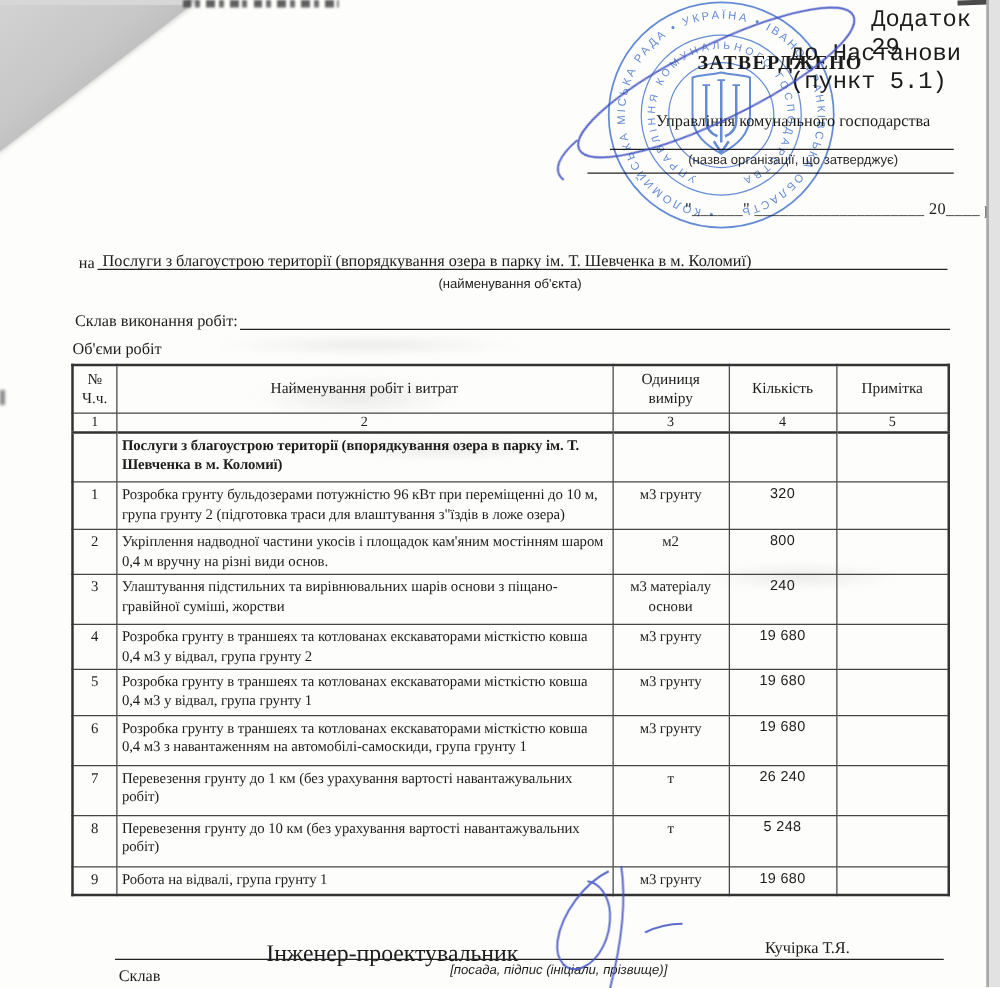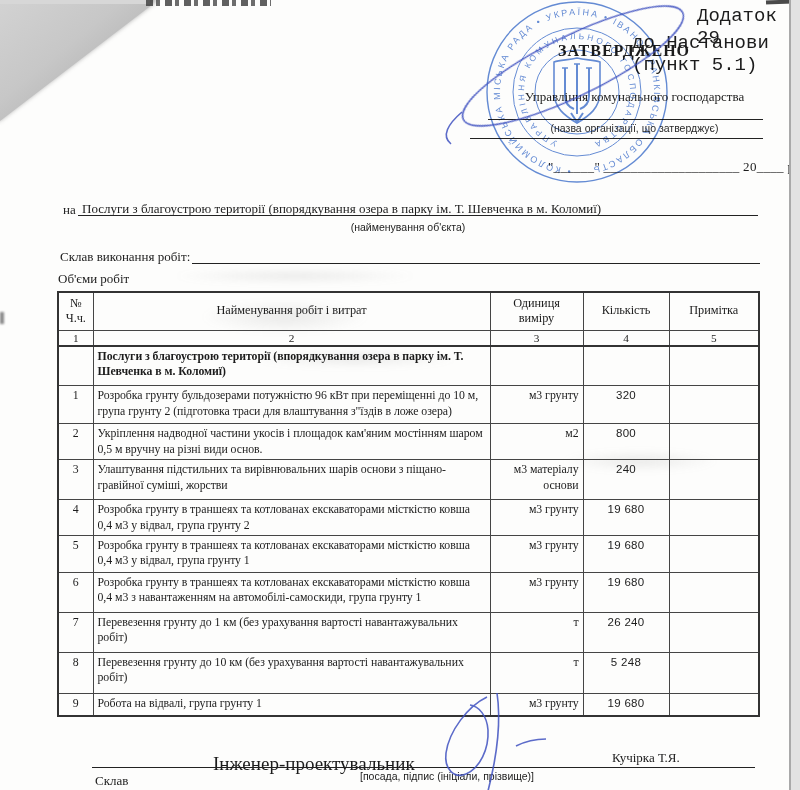--- a/index.html
+++ b/index.html
@@ -53,30 +53,30 @@
   .volumes-label { position:absolute; left:58px; top:271px; font-size:13px; z-index:2; }
   
   table.works { position:absolute; left:57px; top:291px; width:701px; z-index:2;
     border-collapse:collapse; table-layout:fixed; font-size:11.8px; line-height:1.28;
     border:2px solid #333; letter-spacing:-.05px; }
   table.works td, table.works th { border:1px solid #454545; padding:2px 4px; vertical-align:top; font-weight:normal; }
   tr.hdr th { vertical-align:middle; text-align:center; white-space:pre-line; font-size:12.3px; height:38px; }
   tr.colnums td { text-align:center; font-size:11.3px; height:15px; border-bottom:2px solid #333; vertical-align:middle; padding:0; }
   td.c-num { text-align:center; }
   td.c-name { text-align:left; padding-left:5px; }
-  td.c-unit { text-align:right; }
+  td.c-unit { text-align:center; }
   td.c-qty { text-align:center; font-family:"Liberation Sans", sans-serif; font-size:11.5px; letter-spacing:.3px; padding-top:3px; }
   tr.section td.c-name { font-weight:bold; }
   
   .f-made { position:absolute; left:95px; top:773px; font-size:13px; z-index:2; }
   .f-pos  { position:absolute; left:213px; top:753px; font-size:19px; z-index:2; }
   .f-name { position:absolute; left:612px; top:750px; font-size:13px; z-index:2; }
   .f-rule { position:absolute; left:92px; top:767px; width:663px; border-top:1.6px solid #222; z-index:2; }
   .f-caption { position:absolute; left:322px; top:770px; width:250px; text-align:center;
-    font-family:"Liberation Sans", sans-serif; font-size:10.5px; z-index:2; }
+    font-family:"Liberation Sans", sans-serif; font-size:10.5px; z-index:2;font-style:italic; }
 </style>
 </head>
 <body>
 
 <div class="page">
 
   <div class="top-strip"></div>
   <div class="fold-shadow"></div>
   <div class="fold-corner"></div>
   <div class="corner-fragment"></div>
@@ -183,21 +183,21 @@
         </tr>
         <tr style="height: 38px;">
           <td class="c-num">1</td>
           <td class="c-name">Розробка грунту бульдозерами потужністю 96 кВт при переміщенні до 10 м, група грунту 2 (підготовка траси для влаштування з"їздів в ложе озера)</td>
           <td class="c-unit">м3 грунту</td>
           <td class="c-qty">320</td>
           <td class="c-note"></td>
         </tr>
         <tr style="height: 36px;">
           <td class="c-num">2</td>
-          <td class="c-name">Укріплення надводної частини укосів і площадок кам'яним мостінням шаром 0,5 м вручну на різні види основ.</td>
+          <td class="c-name">Укріплення надводної частини укосів і площадок кам'яним мостінням шаром 0,4 м вручну на різні види основ.</td>
           <td class="c-unit">м2</td>
           <td class="c-qty">800</td>
           <td class="c-note"></td>
         </tr>
         <tr style="height: 40px;">
           <td class="c-num">3</td>
           <td class="c-name">Улаштування підстильних та вирівнювальних шарів основи з піщано-гравійної суміші, жорстви</td>
           <td class="c-unit">м3 матеріалу основи</td>
           <td class="c-qty">240</td>
           <td class="c-note"></td>

